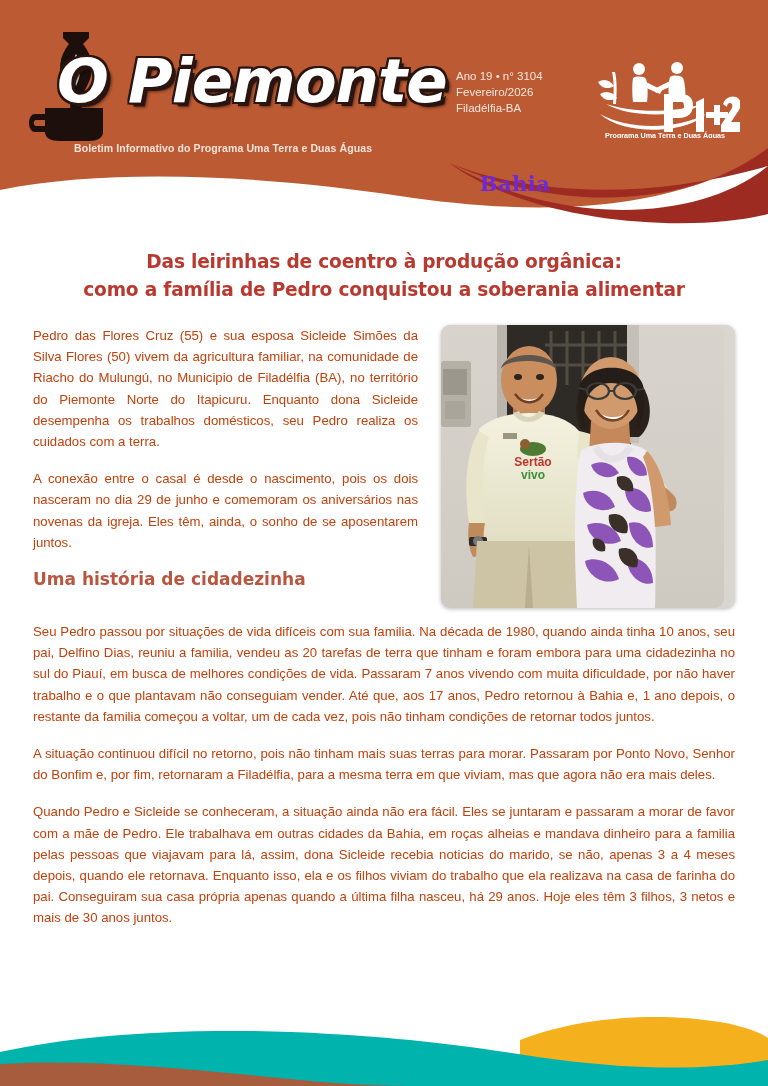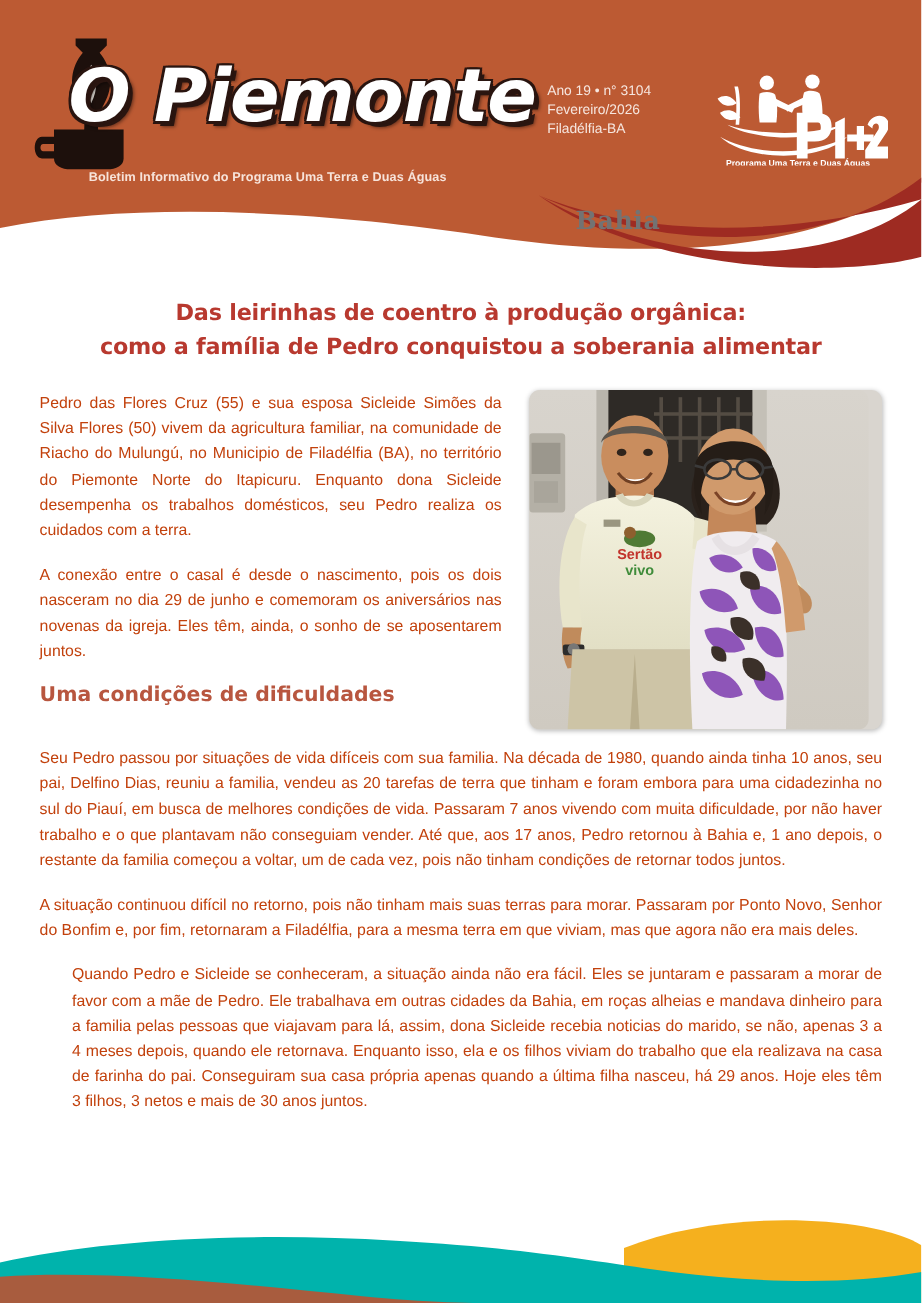--- a/index.html
+++ b/index.html
@@ -98,21 +98,21 @@
     position: absolute;
     left: 0; right: 0;
     top: 171px;
     z-index: 7;
     text-align: center;
     width: 768px;
     padding-left: 262px;
     font-family: "DejaVu Serif", serif;
     font-weight: bold;
     font-size: 21px;
-    color: #737373;
+    color: #6d28d9;
     letter-spacing: 0.5px;
   }
 
   
   .article {
     position: absolute;
     top: 232px;
     left: 0;
     width: 768px;
     padding: 0 33px;
@@ -150,21 +150,21 @@
   .photo svg { display: block; }
 
   p.para {
     color: #c2410c;
     font-size: 13.2px;
     line-height: 21.2px;
     text-align: justify;
     margin-bottom: 16px;
     font-family: "Liberation Sans", sans-serif;
   }
-  p.para.last { margin-bottom: 0; margin-left: 27px; }
+  p.para.last { margin-bottom: 0; }
 
   .subhead {
     color: #b8563f;
     font-family: "DejaVu Sans", sans-serif;
     font-weight: bold;
     font-size: 17px;
     margin-top: 6px;
     margin-bottom: 15px;
     clear: none;
   }
@@ -395,21 +395,21 @@
 
             <path d="M206,126 C220,140 228,170 230,200 L214,202
                      C212,172 208,146 202,132 Z" fill="#d09a6c"></path>
           </g>
         </svg>
       </div>
 
       <p class="para">Pedro das Flores Cruz (55) e sua esposa Sicleide Simões da Silva Flores (50) vivem da agricultura familiar, na comunidade de Riacho do Mulungú, no Municipio de Filadélfia (BA), no território do Piemonte Norte do Itapicuru. Enquanto dona Sicleide desempenha os trabalhos domésticos, seu Pedro realiza os cuidados com a terra.</p>
       <p class="para">A conexão entre o casal é desde o nascimento, pois os dois nasceram no dia 29 de junho e comemoram os aniversários nas novenas da igreja. Eles têm, ainda, o sonho de se aposentarem juntos.</p>
 
-      <h2 class="subhead">Uma condições de dificuldades</h2>
+      <h2 class="subhead">Uma história de cidadezinha</h2>
     </div>
 
     <div class="full-col">
       <p class="para">Seu Pedro passou por situações de vida difíceis com sua familia. Na década de 1980, quando ainda tinha 10 anos, seu pai, Delfino Dias, reuniu a familia, vendeu as 20 tarefas de terra que tinham e foram embora para uma cidadezinha no sul do Piauí, em busca de melhores condições de vida. Passaram 7 anos vivendo com muita dificuldade, por não haver trabalho e o que plantavam não conseguiam vender. Até que, aos 17 anos, Pedro retornou à Bahia e, 1 ano depois, o restante da familia começou a voltar, um de cada vez, pois não tinham condições de retornar todos juntos.</p>
       <p class="para">A situação continuou difícil no retorno, pois não tinham mais suas terras para morar. Passaram por Ponto Novo, Senhor do Bonfim e, por fim, retornaram a Filadélfia, para a mesma terra em que viviam, mas que agora não era mais deles.</p>
       <p class="para last">Quando Pedro e Sicleide se conheceram, a situação ainda não era fácil. Eles se juntaram e passaram a morar de favor com a mãe de Pedro. Ele trabalhava em outras cidades da Bahia, em roças alheias e mandava dinheiro para a familia pelas pessoas que viajavam para lá, assim, dona Sicleide recebia noticias do marido, se não, apenas 3 a 4 meses depois, quando ele retornava. Enquanto isso, ela e os filhos viviam do trabalho que ela realizava na casa de farinha do pai. Conseguiram sua casa própria apenas quando a última filha nasceu, há 29 anos. Hoje eles têm 3 filhos, 3 netos e mais de 30 anos juntos.</p>
     </div>
   </div>
 
   <svg class="footer-waves" width="768" height="78" viewBox="0 0 768 78" preserveAspectRatio="none">

